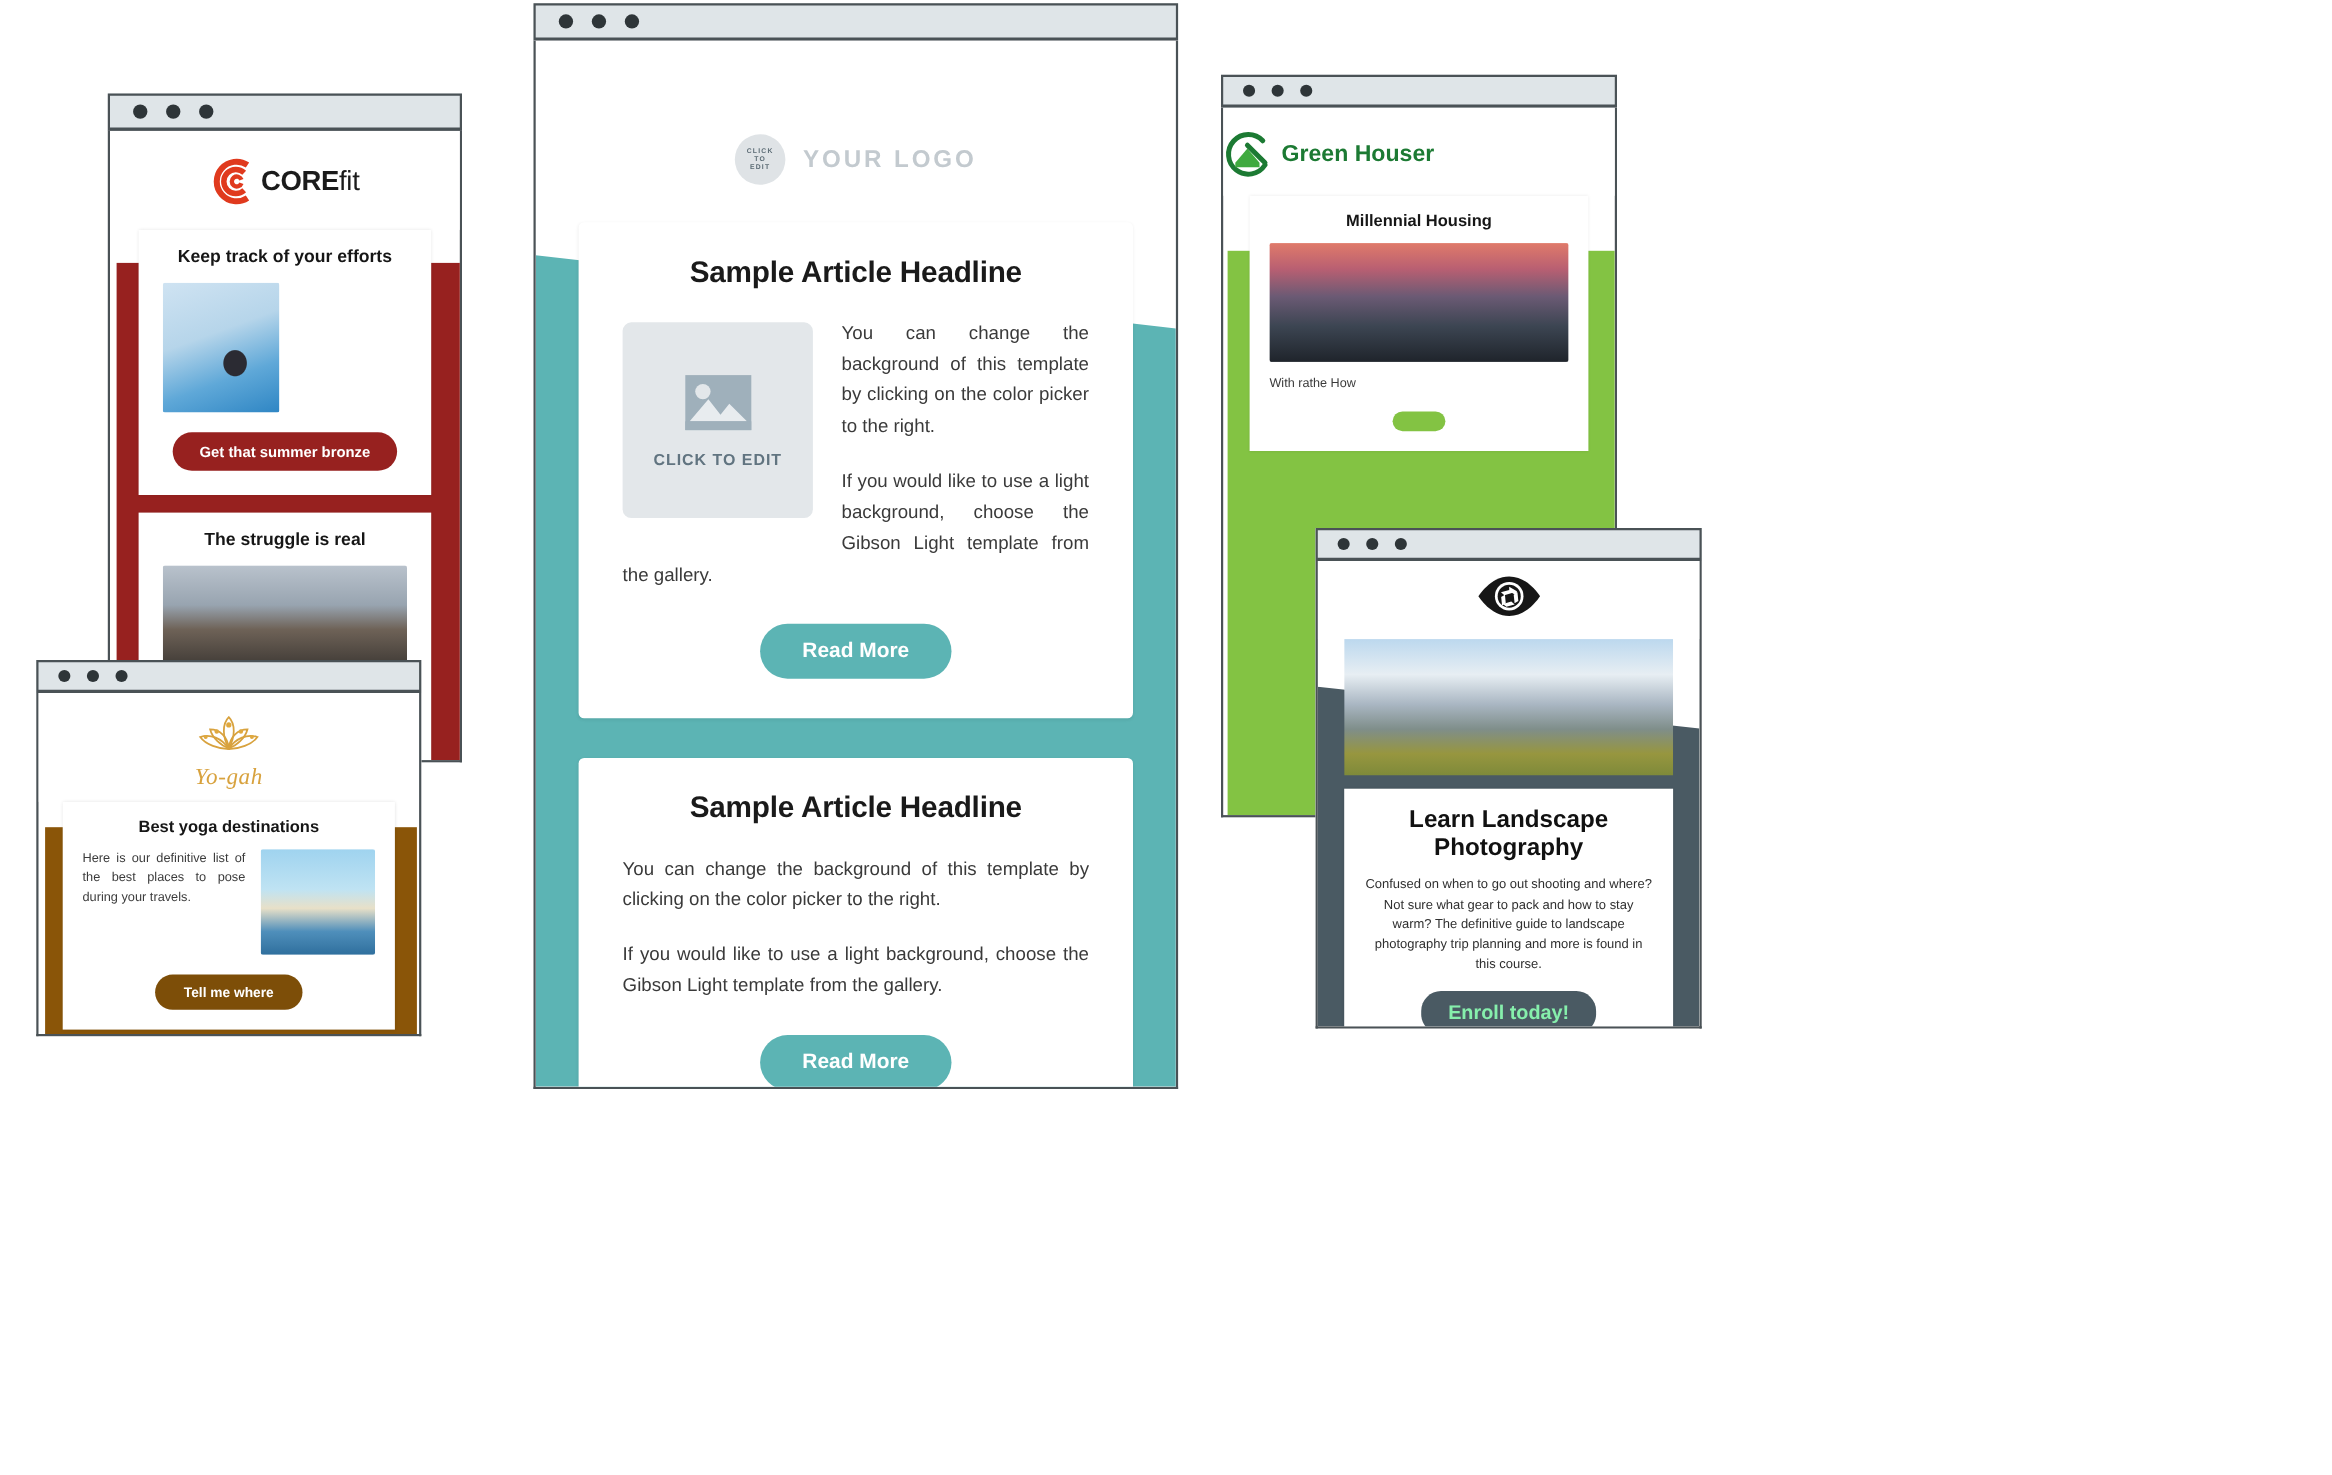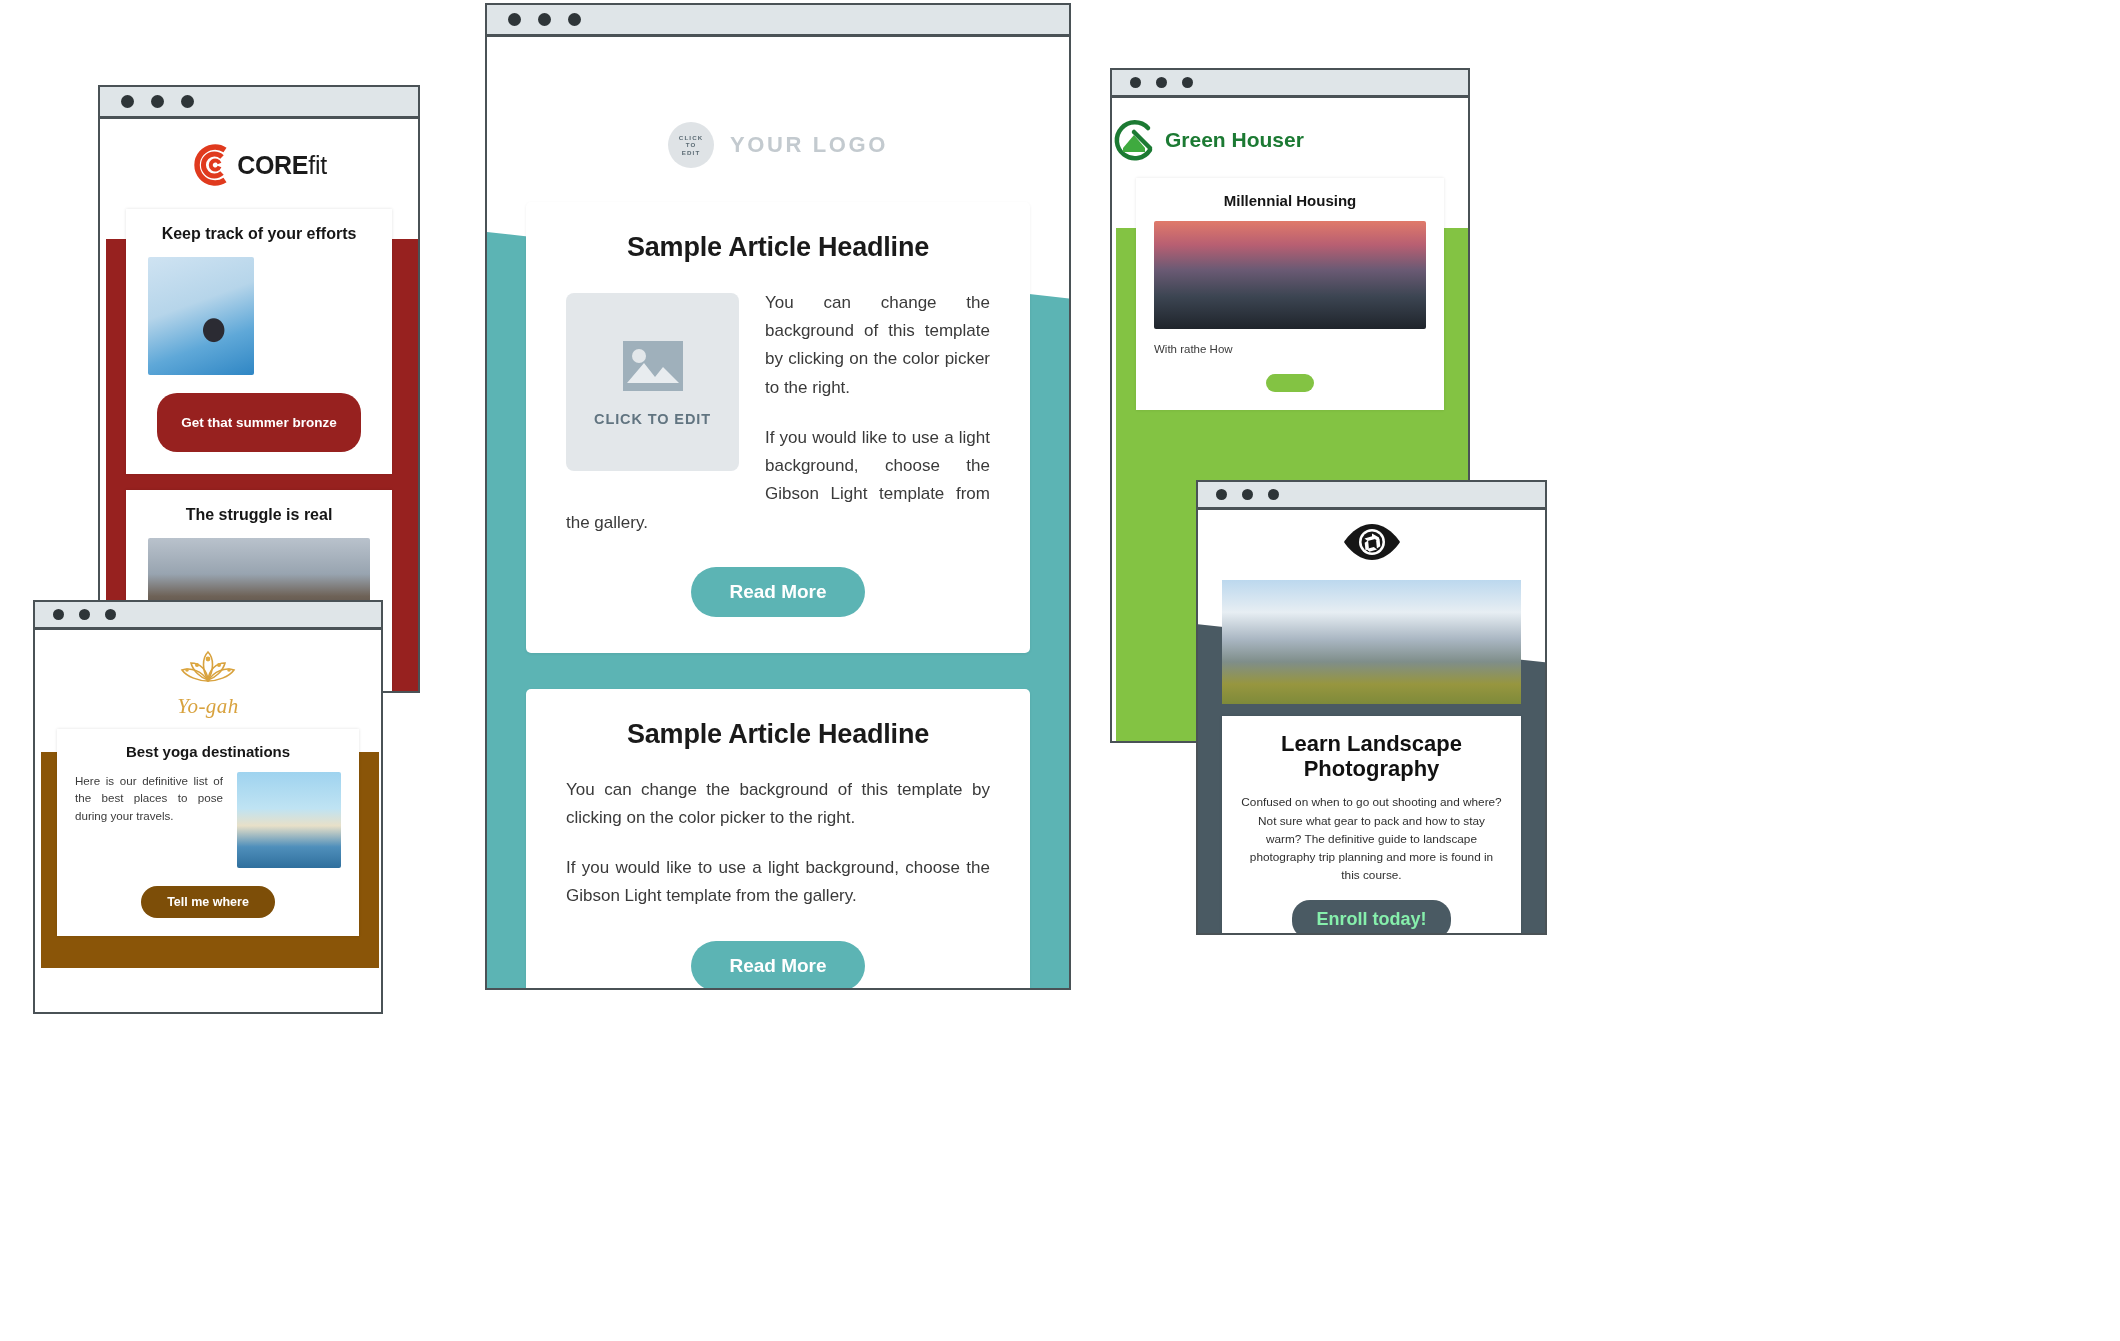--- a/index.html
+++ b/index.html
@@ -54,28 +54,28 @@
     background: #fff; margin: 0 26px 16px 26px;
     padding: 16px 22px 22px 22px;
     box-shadow: 0 0 3px rgba(0,0,0,.12);
   }
   .cf-title { text-align: center; font-size: 16px; font-weight: 700; color: #161616; margin-bottom: 14px; }
   .cf-row { display: flex; gap: 16px; }
   .cf-thumb { width: 106px; height: 118px; flex: 0 0 auto; border-radius: 2px; overflow: hidden; }
   .cf-body { font-size: 11.6px; line-height: 1.45; color: #3b3b3b; text-align: justify; }
   .cf-btn {
     display: block; margin: 18px auto 0; background: #97211f; color: #fff;
-    border: none; border-radius: 20px; padding: 22px 24px;
+    border: none; border-radius: 20px; padding: 10px 24px;
     font-size: 13.5px; font-weight: 700; font-family: inherit; cursor: pointer; text-align: center;
   }
   .cf-wide-img { width: 100%; height: 106px; margin-bottom: 12px; overflow: hidden; border-radius: 2px; }
   .cf-body-full { font-size: 11.6px; line-height: 1.5; color: #3b3b3b; text-align: justify; }
 
   
-  #win-yoga { left: 33px; top: 600px; width: 350px; height: 414px; z-index: 5; }
+  #win-yoga { left: 33px; top: 600px; width: 350px; height: 342px; z-index: 5; }
   .yg-band { position: absolute; left: 6px; top: 122px; width: 338px; height: 216px; background: #8a5508; z-index: 0; }
   .yg-logo { position: relative; z-index: 2; background: #fff; padding: 16px 0 10px; text-align: center; }
   .yg-lotus { width: 66px; height: 46px; display: block; margin: 0 auto 2px; }
   .yg-name { font-family: "Liberation Serif", serif; font-style: italic; font-size: 21px; color: #d8a23e; letter-spacing: .5px; }
   .yg-card { position: relative; z-index: 2; background: #fff; margin: 0 22px; padding: 14px 18px 18px; box-shadow: 0 0 3px rgba(0,0,0,.12); }
   .yg-title { text-align: center; font-size: 15px; font-weight: 700; color: #161616; margin-bottom: 12px; }
   .yg-row { display: flex; gap: 14px; }
   .yg-text { font-size: 11.6px; line-height: 1.5; color: #3b3b3b; text-align: justify; flex: 1 1 auto; }
   .yg-thumb { width: 104px; height: 96px; flex: 0 0 auto; overflow: hidden; border-radius: 2px; }
   .yg-btn { display: block; margin: 18px auto 0; background: #7d4e08; color: #fff; border: none;

